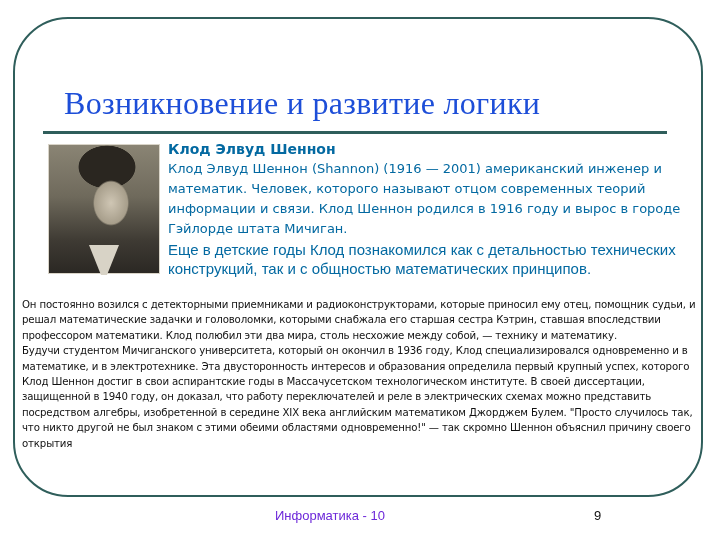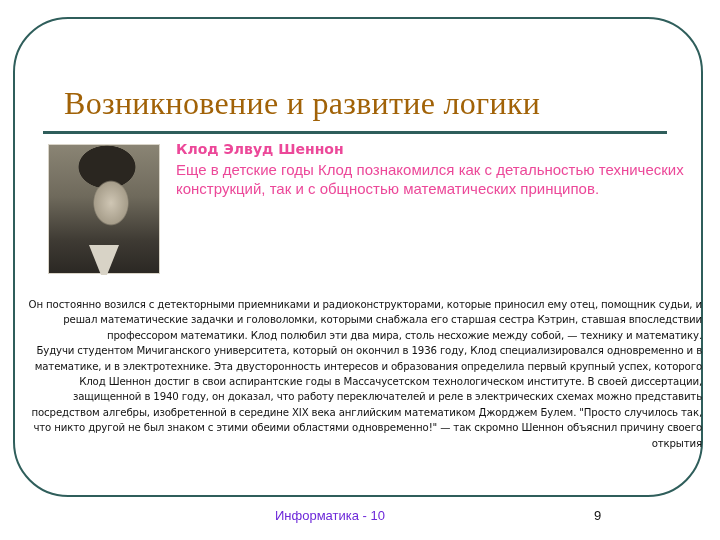--- a/index.html
+++ b/index.html
@@ -1,48 +1,49 @@
 <!DOCTYPE html>
 <html><head>
 <meta charset="utf-8">
 <style>
   html, body { margin:0; padding:0; }
   body { width:720px; height:540px; background:#ffffff; position:relative; overflow:hidden; font-family:"Liberation Sans", sans-serif; }
   .frame { position:absolute; left:13px; top:17px; width:690px; height:480px; border:2.5px solid #2f5e5b; border-radius:55px; box-sizing:border-box; }
-  .title { position:absolute; left:64px; top:85px; font-family:"Liberation Serif", serif; font-size:32px; color:#a16207; letter-spacing:0.3px; white-space:nowrap; }
+  .title { position:absolute; left:64px; top:85px; font-family:"Liberation Serif", serif; font-size:32px; color:#1d4ed8; letter-spacing:0.3px; white-space:nowrap; }
   .rule { position:absolute; left:43px; top:131px; width:624px; height:3px; background:#2f5e5b; }
   .photo { position:absolute; left:48px; top:144px; width:112px; height:130px; background:
       radial-gradient(ellipse 30px 38px at 62px 58px, #cfc6b4 0%, #a79e8b 55%, transparent 60%),
       radial-gradient(ellipse 40px 30px at 58px 22px, #2a2620 0%, #2a2620 70%, transparent 72%),
       linear-gradient(180deg, #8a8474 0%, #6f6a5c 40%, #3e3a33 75%, #2b2823 100%);
     border:1px solid #d9d4c8; box-sizing:border-box; }
   .photo .shirt { position:absolute; left:40px; top:100px; width:30px; height:30px; background:#d8d3c6; clip-path:polygon(0 0,100% 0,60% 100%,40% 100%); }
-  .bio { position:absolute; left:176px; top:139px; width:520px; font-family:"DejaVu Sans", sans-serif; color:#ec4899; }
+  .bio { position:absolute; left:168px; top:139px; width:520px; font-family:"DejaVu Sans", sans-serif; color:#0369a1; }
   .bio .name { font-size:14px; font-weight:bold; line-height:20px; }
   .bio .intro { font-size:13px; line-height:20px; }
   .bio .childhood { font-size:15px; line-height:19px; font-family:"Liberation Sans", sans-serif; margin-top:1px; }
   .body { position:absolute; left:22px; top:297px; width:680px; font-family:"DejaVu Sans", sans-serif; font-size:10.2px; line-height:15.4px; color:#111; letter-spacing:-0.15px; }
-  .body p { margin:0;text-align:right; }
+  .body p { margin:0; }
   .footer-center { position:absolute; left:230px; top:508px; width:200px; text-align:center; font-family:"Liberation Sans", sans-serif; font-size:13px; color:#6d28d9; }
   .footer-page { position:absolute; left:594px; top:508px; font-family:"Liberation Sans", sans-serif; font-size:13px; color:#111; }
 </style>
 </head>
 <body>
 
 <div class="frame"></div>
 
 <div class="title">Возникновение и развитие логики</div>
 <div class="rule"></div>
 
 <div class="photo">
   <div class="shirt"></div>
 </div>
 
 <div class="bio">
   <div class="name">Клод Элвуд Шеннон</div>
+  <div class="intro">Клод Элвуд Шеннон (Shannon) (1916 — 2001) американский инженер и математик. Человек, которого называют отцом современных теорий информации и связи. Клод Шеннон родился в 1916 году и вырос в городе Гэйлорде штата Мичиган.</div>
   <div class="childhood">Еще в детские годы Клод познакомился как с детальностью технических конструкций, так и с общностью математических принципов.</div>
 </div>
 
 <div class="body">
   <p>Он постоянно возился с детекторными приемниками и радиоконструкторами, которые приносил ему отец, помощник судьи, и решал математические задачки и головоломки, которыми снабжала его старшая сестра Кэтрин, ставшая впоследствии профессором математики. Клод полюбил эти два мира, столь несхожие между собой, — технику и математику.</p>
   <p>Будучи студентом Мичиганского университета, который он окончил в 1936 году, Клод специализировался одновременно и в математике, и в электротехнике. Эта двусторонность интересов и образования определила первый крупный успех, которого Клод Шеннон достиг в свои аспирантские годы в Массачусетском технологическом институте. В своей диссертации, защищенной в 1940 году, он доказал, что работу переключателей и реле в электрических схемах можно представить посредством алгебры, изобретенной в середине XIX века английским математиком Джорджем Булем. "Просто случилось так, что никто другой не был знаком с этими обеими областями одновременно!" — так скромно Шеннон объяснил причину своего открытия</p>
 </div>
 
 <div class="footer-center">Информатика - 10</div>
 <div class="footer-page">9</div>

